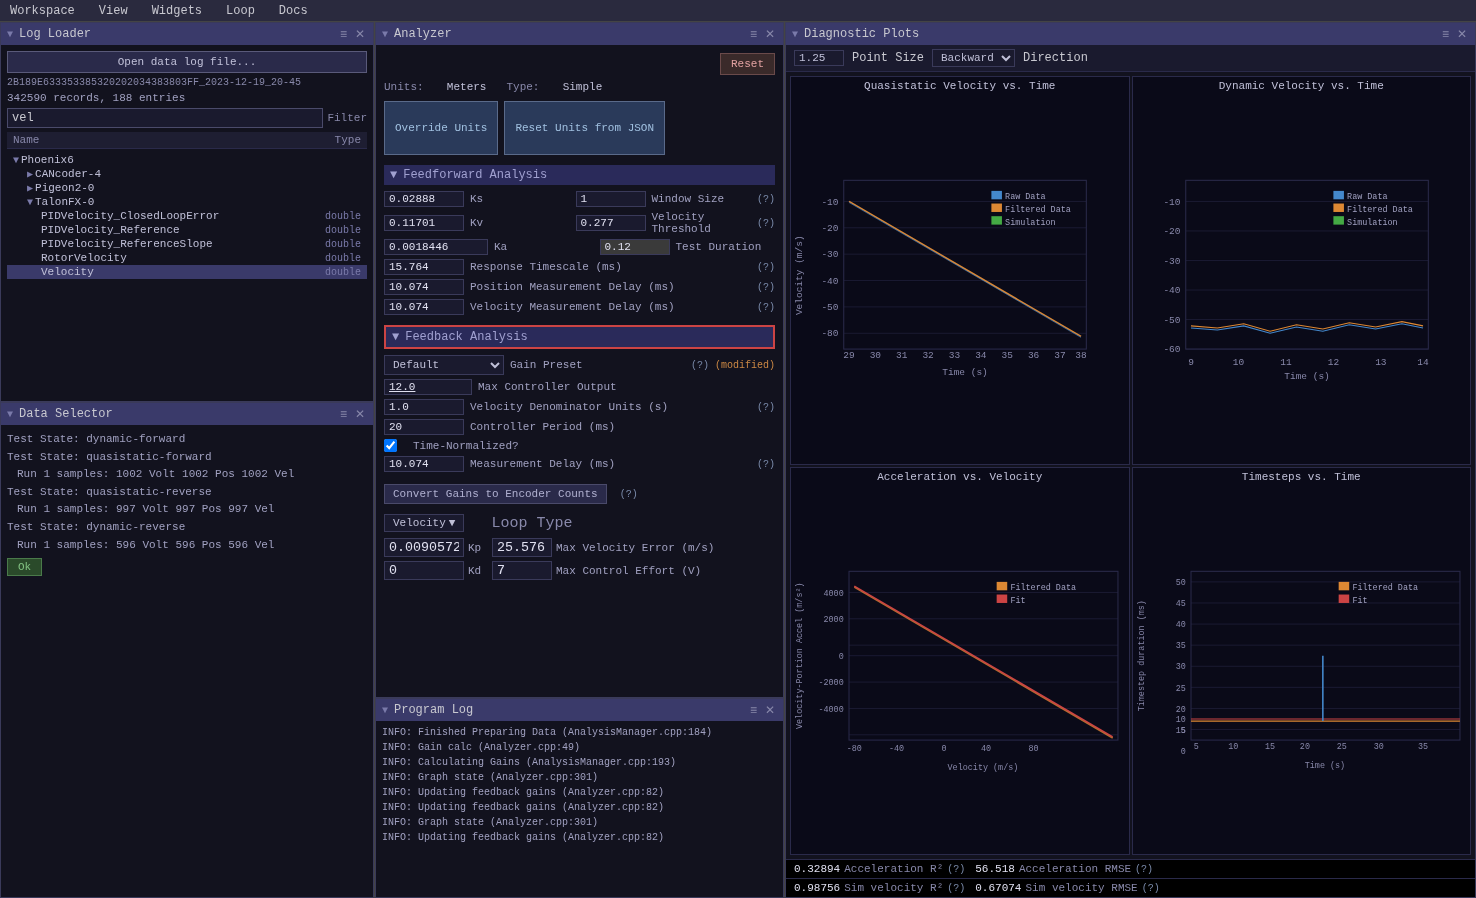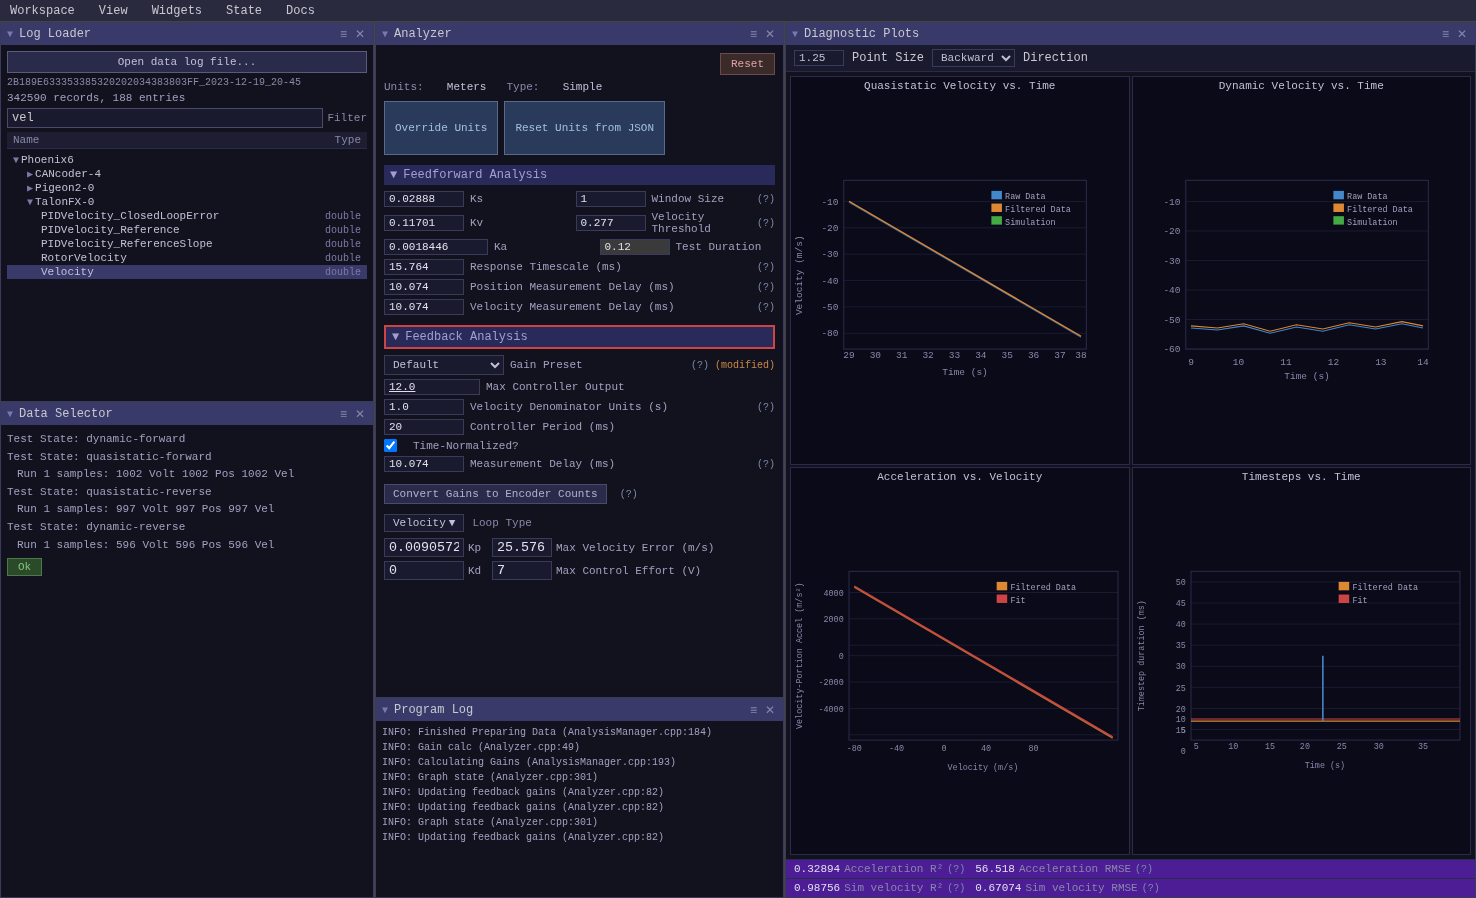--- a/index.html
+++ b/index.html
@@ -407,42 +407,42 @@
     }
     svg.plot-svg {
       width: 100%;
       height: calc(100% - 20px);
     }
 
     
     .stats-row {
       display: flex;
       align-items: center;
-      background: #4c1d95;
+      background: #000000;
       border-top: 1px solid #2a2a4a;
       padding: 3px 8px;
       font-size: 11px;
       gap: 10px;
     }
     .stat-item {
       display: flex;
       align-items: center;
       gap: 4px;
     }
     .stat-value { color: #e0e0f0; }
     .stat-label { color: #8888aa; }
   </style>
 </head>
 <body>
 
 <div id="menubar">
   <span class="menu-item">Workspace</span>
   <span class="menu-item">View</span>
   <span class="menu-item">Widgets</span>
-  <span class="menu-item">State</span>
+  <span class="menu-item">Loop</span>
   <span class="menu-item">Docs</span>
 </div>
 
 <div id="main">
 
   <div id="left-col">
 
     <div id="log-loader" class="panel">
       <div class="panel-header">
         <span class="triangle">▼</span>
@@ -624,21 +624,21 @@
         <div class="param-row">
           <select class="dropdown-select" style="min-width:120px;">
             <option>Default</option>
           </select>
           <span class="param-label">Gain Preset</span>
           <span class="help-btn">(?)</span>
           <span style="color:#cc8844;font-size:10px;">(modified)</span>
         </div>
 
         <div class="param-row">
-          <input class="param-value" value="12.0" style="width: 96px; text-decoration: underline;">
+          <input class="param-value" value="12.0" style="width: 88px; text-decoration: underline;">
           <span class="param-label">Max Controller Output</span>
         </div>
 
         <div class="param-row">
           <input class="param-value" value="1.0" style="width: 80px;">
           <span class="param-label">Velocity Denominator Units (s)</span>
           <span class="help-btn">(?)</span>
         </div>
 
         <div class="param-row">
@@ -661,21 +661,21 @@
           <button class="convert-btn">Convert Gains to Encoder Counts</button>
           <span class="help-btn" style="margin-left:6px;">(?)</span>
         </div>
 
         <div style="display:flex;align-items:center;margin-bottom:4px;">
           <div style="background:#1a1a2e;border:1px solid #3a3a5a;color:#c0c0d8;padding:2px 8px;font-size:11px;display:flex;align-items:center;gap:3px;">
             <span>Velocity</span>
             <span>▼</span>
           </div>
           <span style="width:8px;"></span>
-          <span style="color:#8888aa;font-size:11px;">Loop Type</span>
+          <span style="color:#8888aa;font-size:15px;margin-left:19px;">Loop Type</span>
         </div>
 
         <div class="gain-row">
           <input class="gain-value" value="0.0090572" style="">
           <span class="gain-label">Kp</span>
           <input class="gain-max-value" value="25.576" style="">
           <span class="gain-desc">Max Velocity Error (m/s)</span>
         </div>
 
         <div class="gain-row">

